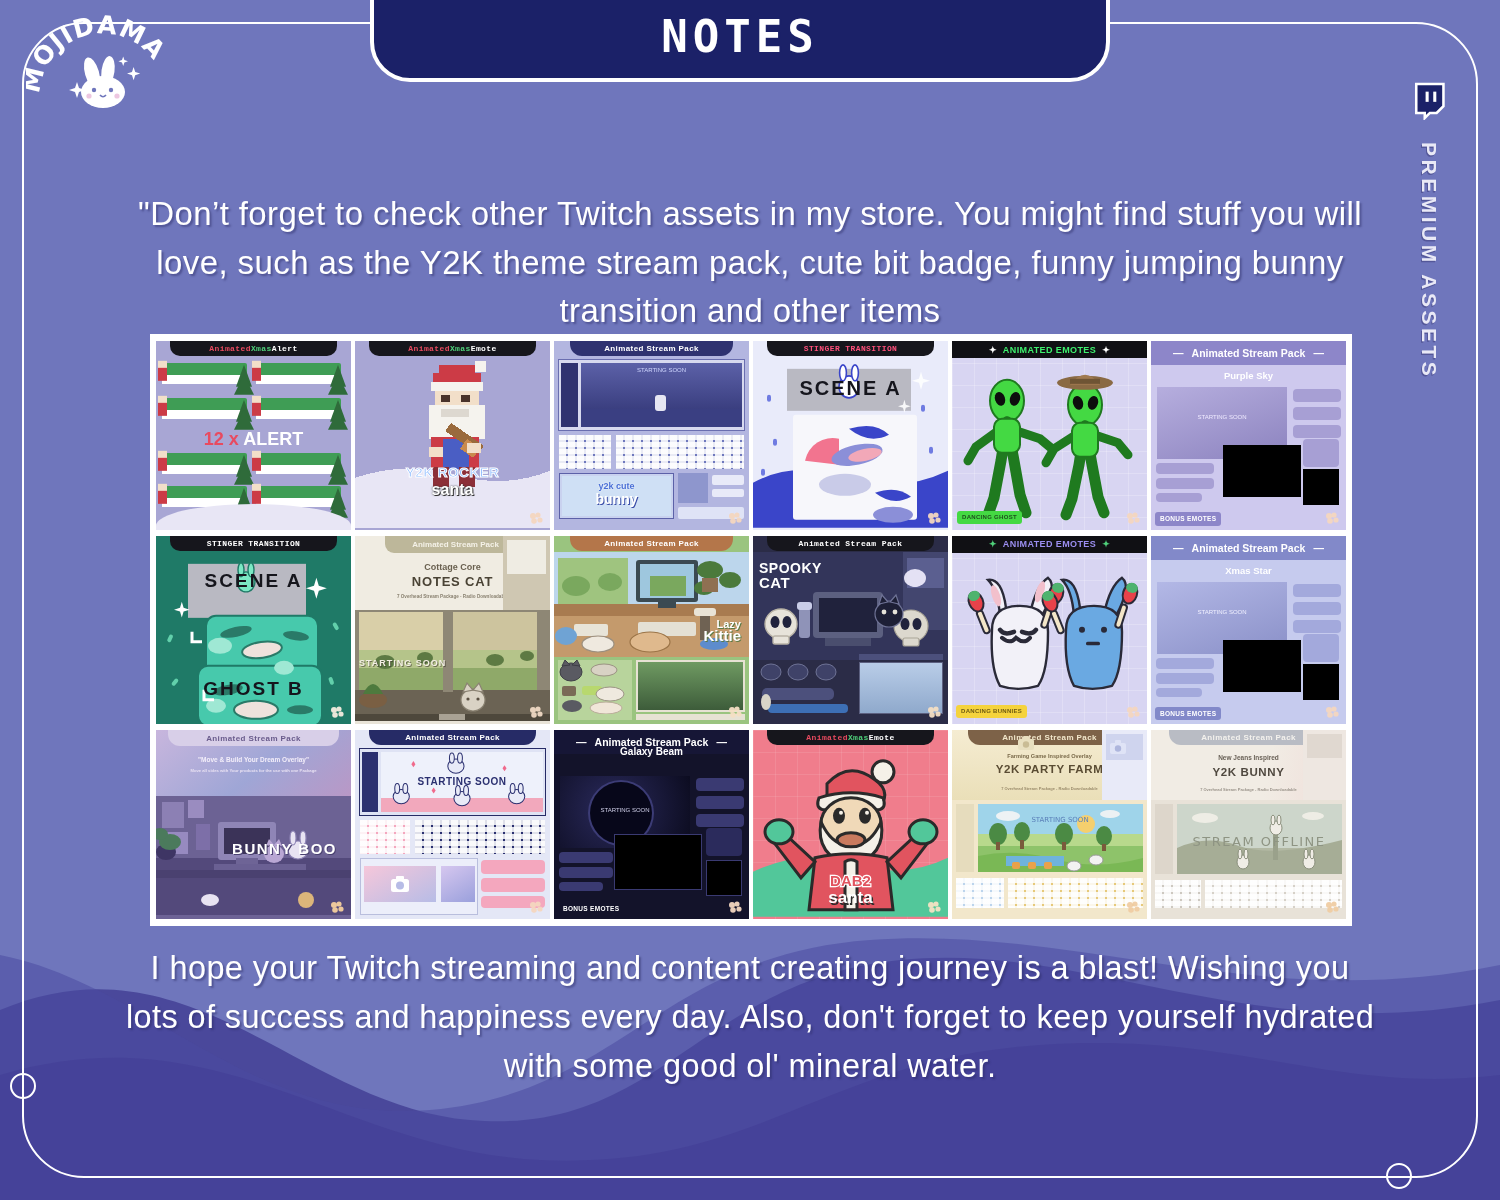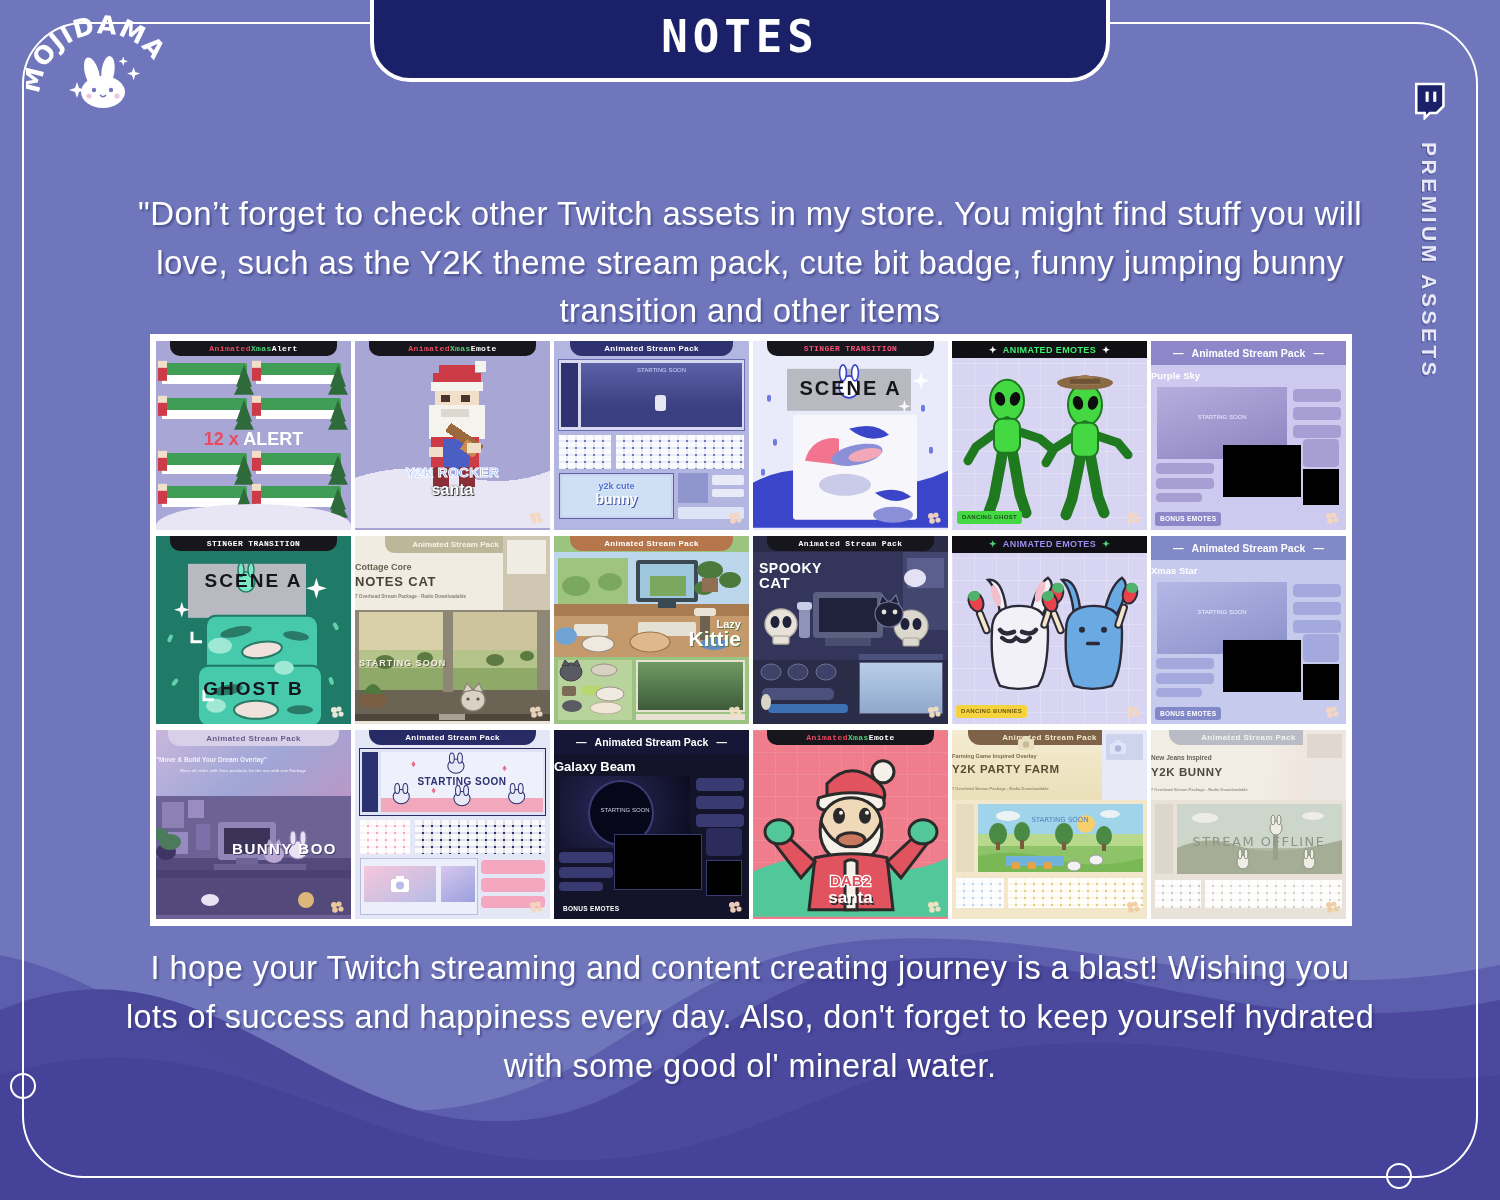--- a/index.html
+++ b/index.html
@@ -133,21 +133,21 @@
     height: 15px;
     display: flex; align-items: center; justify-content: center;
     font-size: 8px; font-weight: bold; letter-spacing: .4px;
     white-space: nowrap;
   }
   .tbar.dark { background: #16161c; color: #fff; border-radius: 0 0 10px 10px;
                margin: 0 14px; font-family: Liberation Mono, monospace; }
   .tbar.pill { border-radius: 0 0 12px 12px; margin: 0 16px; }
   .tsub {
     position: absolute; left: 0; right: 0;
-    text-align: left; font-size: 8.5px; font-weight: bold;
+    text-align: center; font-size: 8.5px; font-weight: bold;
   }
   .badge {
     position: absolute; font-size: 6px; font-weight: bold;
     padding: 3px 5px; line-height: 1.15; letter-spacing: .3px;
   }
   .bigtext {
     position: absolute; text-align: center; left: 0; right: 0;
     font-weight: bold; color: #fff;
   }
   .flower {
@@ -661,21 +661,21 @@
         <rect x="140" y="56" width="22" height="8" rx="3" fill="#e9e3d6"></rect>
         <g fill="#5d8ccd">
             <ellipse cx="160" cy="92" rx="14" ry="6"></ellipse>
           </g>
         <g fill="#6fa3d4">
             <ellipse cx="12" cy="84" rx="11" ry="9"></ellipse>
           </g>
       </svg>
       <div style="position:absolute;right:8px;top:82px;text-align:right">
         <div style="font-size:11px;color:#fff;font-weight:bold;text-shadow:1px 1px 0 #5c7a46">Lazy</div>
-        <div style="font-size:21px;color:#fff;font-weight:bold;text-shadow:1px 1px 0 #5c7a46;margin-top:-3px">Kittie</div>
+        <div style="font-size:15px;color:#fff;font-weight:bold;text-shadow:1px 1px 0 #5c7a46;margin-top:-3px">Kittie</div>
       </div>
       <div style="position:absolute;left:82px;top:124px;right:4px;bottom:12px;border:2px solid #e7e2d4;
                   background:linear-gradient(#6f9a62,#3d5c3a)"></div>
       <div style="position:absolute;left:4px;top:124px;width:74px;bottom:4px;background:#b8d49c"></div>
       <svg style="position:absolute;left:4px;top:124px;width:74px;height:54px" viewBox="0 0 74 54">
         <g fill="#5a5a62" stroke="#3e3e46" stroke-width="1">
             <ellipse cx="13" cy="12" rx="11" ry="9"></ellipse>
         <path d="M4,6 l3,-6 l5,5 z"></path>
             <path d="M22,6 l-3,-6 l-5,5 z"></path>
           </g>
@@ -994,21 +994,21 @@
 
   <div class="thumb">
     <div class="thumb-inner" style="background:#13132a">
       <div style="position:absolute;left:0;right:0;top:0;height:24px;background:#161636;
                   display:flex;align-items:center;justify-content:center;gap:8px;color:#fff;
                   font-size:10.5px;font-weight:bold">
         <span>—</span>
         <span>Animated Stream Pack</span>
         <span>—</span>
       </div>
-      <div class="tsub" style="top:29px;color:#fff;font-size:13px">Galaxy Beam</div>
+      <div class="tsub" style="top:16px;color:#fff;font-size:10px">Galaxy Beam</div>
       <div style="position:absolute;left:6px;top:46px;width:130px;height:72px;
                   background:radial-gradient(circle at 40% 45%,#2a2a5c,#0b0b1e);overflow:hidden">
         <div style="position:absolute;left:30px;top:6px;width:62px;height:62px;border-radius:50%;
                     background:#07071a;box-shadow:0 0 0 2px #3c3c76"></div>
         <div style="position:absolute;left:0;right:0;top:30px;text-align:center;font-size:6px;color:#cfcfe8;line-height:1.5">
           <span>STARTING SOON</span>
         </div>
       </div>
       <div class="panel" style="right:5px;top:48px;width:48px;height:13px;background:#3a3a72"></div>
       <div class="panel" style="right:5px;top:66px;width:48px;height:13px;background:#3a3a72"></div>

